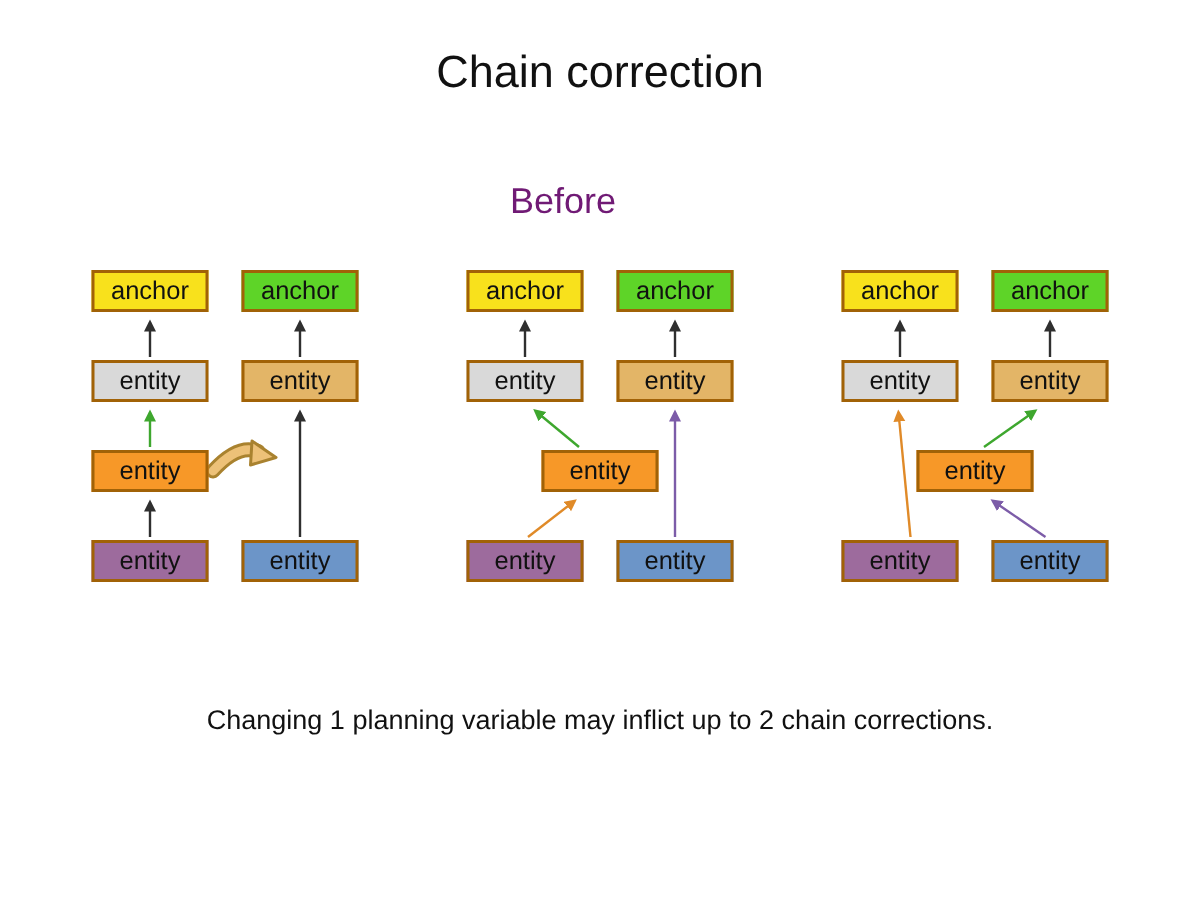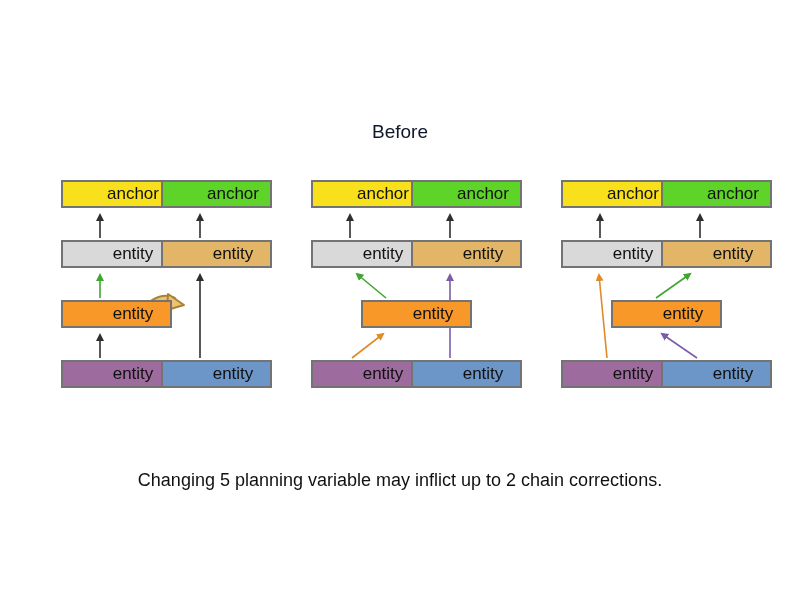--- a/index.html
+++ b/index.html
@@ -9,46 +9,47 @@
     background:#ffffff;
     font-family:"Liberation Sans", sans-serif;
     overflow:hidden;
   }
   .title{
     position:absolute;top:32px;left:0;width:800px;
     text-align:center;font-size:30px;color:#111;
   }
   .section-label{
     position:absolute;top:121px;width:120px;
-    text-align:center;font-size:19px;color:#0f172a;
+    text-align:left;font-size:24px;color:#701a75;
   }
   .caption{
     position:absolute;top:470px;left:0;width:800px;
     text-align:center;font-size:18px;color:#111;
   }
   .box{
     position:absolute;width:74px;height:24px;
-    border:2px solid #737373;border-radius:0;
+    border:2px solid #a16207;border-radius:0;
     text-align:center;font-size:17px;line-height:24px;
-    color:#111;z-index:2;padding-left:33px;
+    color:#111;z-index:2;
   }
   .c-anchor-yellow{background:#f8e11c;}
   .c-anchor-green{background:#5ed428;}
   .c-entity-gray{background:#d9d9d9;}
   .c-entity-tan{background:#e3b567;}
   .c-entity-orange{background:#f79828;}
   .c-entity-purple{background:#9d6b9d;}
   .c-entity-blue{background:#6c95c8;}
   #arrows{position:absolute;top:0;left:0;z-index:1;pointer-events:none;}
 </style>
 </head>
 <body>
 
 <div id="canvas">
 
+  <div class="title">Chain correction</div>
 
   <div class="section-label" style="left:340px;">Before</div>
 
   <div class="box c-anchor-yellow" style="left:61px;top:180px;">anchor</div>
   <div class="box c-anchor-green" style="left:161px;top:180px;">anchor</div>
   <div class="box c-entity-gray" style="left:61px;top:240px;">entity</div>
   <div class="box c-entity-tan" style="left:161px;top:240px;">entity</div>
   <div class="box c-entity-orange" style="left:61px;top:300px;">entity</div>
   <div class="box c-entity-purple" style="left:61px;top:360px;">entity</div>
   <div class="box c-entity-blue" style="left:161px;top:360px;">entity</div>
@@ -103,15 +104,15 @@
     <line x1="386" y1="298" x2="357" y2="274" stroke="#3ea72e" stroke-width="1.6" marker-end="url(#mk-green)"></line>
     <line x1="450" y1="358" x2="450" y2="275" stroke="#7c5ca8" stroke-width="1.6" marker-end="url(#mk-purple)"></line>
 
     <line x1="600" y1="238" x2="600" y2="215" stroke="#2f2f2f" stroke-width="1.6" marker-end="url(#mk-black)"></line>
     <line x1="700" y1="238" x2="700" y2="215" stroke="#2f2f2f" stroke-width="1.6" marker-end="url(#mk-black)"></line>
     <line x1="607" y1="358" x2="599" y2="275" stroke="#e08a28" stroke-width="1.6" marker-end="url(#mk-orange)"></line>
     <line x1="656" y1="298" x2="690" y2="274" stroke="#3ea72e" stroke-width="1.6" marker-end="url(#mk-green)"></line>
     <line x1="697" y1="358" x2="662" y2="334" stroke="#7c5ca8" stroke-width="1.6" marker-end="url(#mk-purple)"></line>
   </svg>
 
-  <div class="caption">Changing 5 planning variable may inflict up to 2 chain corrections.</div>
+  <div class="caption">Changing 1 planning variable may inflict up to 2 chain corrections.</div>
 
 </div>
 
 </body></html>

